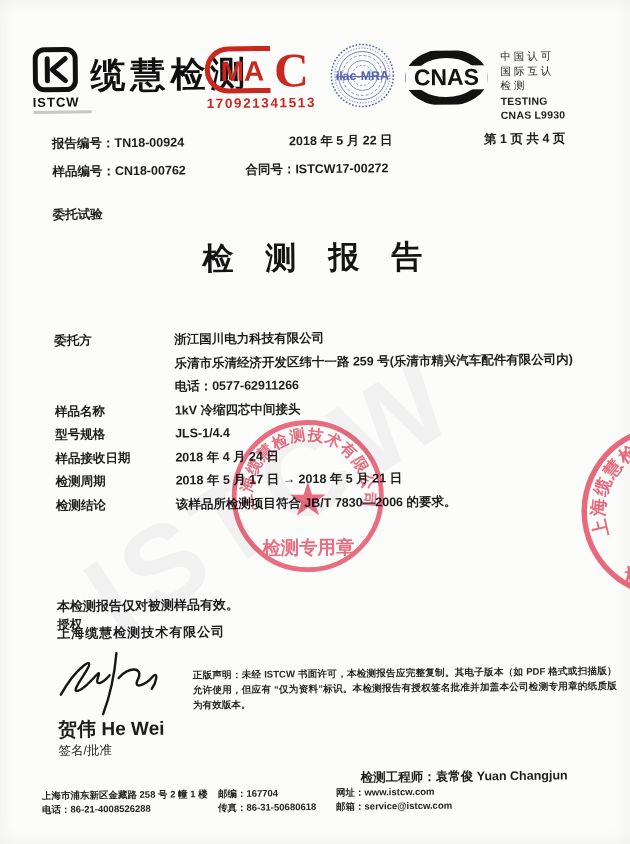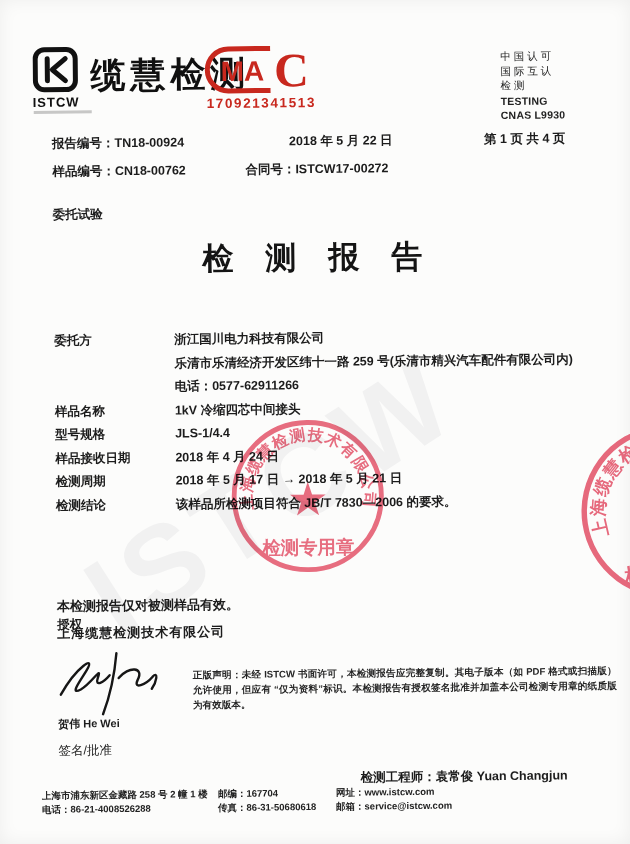--- a/index.html
+++ b/index.html
@@ -37,21 +37,21 @@
   
   .info{left:55px;top:330px;width:560px;}
   .irow{display:flex;min-height:23.5px;align-items:flex-start;font-size:12.5px;font-weight:bold;line-height:17px;}
   .ilabel{width:120px;flex:none;}
   .ivalue{flex:1;}
 
   .validity{left:55px;top:595px;font-size:13px;font-weight:bold;}
   .company{left:55px;top:622px;font-size:13px;font-weight:bold;letter-spacing:1px;}
   .authorize{left:55px;top:614px;font-size:12.5px;font-weight:bold;}
   .sig{left:48px;top:646px;}
-  .signer{left:55px;top:714px;font-size:11px;font-weight:bold;}
+  .signer{left:55px;top:714px;font-size:19px;font-weight:bold;}
   .sigrole{left:55px;top:740px;font-size:12.5px;font-weight:normal;}
   .statement{left:190px;top:666px;width:424px;font-size:9.6px;line-height:15px;
              font-weight:bold;color:#262626;text-align:justify;}
   .engineer{left:357px;top:770px;font-size:12.5px;font-weight:bold;}
 
   
   .fcol{font-size:9.5px;font-weight:bold;line-height:13.5px;color:#222;white-space:nowrap;}
   .f1{left:38px;top:786px;}
   .f2{left:214px;top:786px;}
   .f3{left:332px;top:786px;}
@@ -84,21 +84,40 @@
     <div class="abs cma">
       <svg width="108" height="50" viewBox="0 0 108 50">
         <rect x="3" y="4" width="88" height="42" rx="21" fill="none" stroke="#c8281e" stroke-width="5"></rect>
         <rect x="66" y="0" width="42" height="50" fill="#fcfcfb"></rect>
         <text x="87" y="42" text-anchor="middle" font-size="48" font-weight="bold" fill="#c8281e" font-family="Liberation Serif, DejaVu Serif, serif">C</text>
         <text x="38" y="36" text-anchor="middle" font-size="28" font-weight="bold" fill="#c8281e">MA</text>
       </svg>
     </div>
     <div class="abs cma-num">170921341513</div>
 
-
+    <div class="abs ilac">
+      <svg width="68" height="68" viewBox="0 0 68 68">
+        <circle cx="34" cy="34" r="31" fill="none" stroke="#4252a8" stroke-width="1.6" stroke-dasharray="1.6 1.8"></circle>
+        <circle cx="34" cy="34" r="27.5" fill="none" stroke="#4252a8" stroke-width="0.9" stroke-dasharray="1.2 1.6"></circle>
+        <circle cx="34" cy="34" r="24" fill="none" stroke="#4252a8" stroke-width="0.8"></circle>
+        <circle cx="34" cy="34" r="20" fill="none" stroke="#4252a8" stroke-width="0.7" stroke-dasharray="3 2"></circle>
+        <circle cx="34" cy="34" r="15" fill="none" stroke="#4252a8" stroke-width="0.7"></circle>
+        <circle cx="34" cy="34" r="10" fill="none" stroke="#4252a8" stroke-width="0.7" stroke-dasharray="2 2"></circle>
+        <line x1="7" y1="35" x2="61" y2="35" stroke="#4252a8" stroke-width="1.1"></line>
+        <text x="34" y="38.5" text-anchor="middle" font-size="12.5" font-weight="bold" fill="#4252a8">ilac-MRA</text>
+      </svg>
+    </div>
+
+    <div class="abs cnas">
+      <svg width="82" height="54" viewBox="0 0 82 54">
+        <ellipse cx="41" cy="27" rx="37" ry="24" fill="none" stroke="#121212" stroke-width="9"></ellipse>
+        <rect x="0" y="15" width="82" height="24" fill="#fcfcfb"></rect>
+        <text x="41" y="34.5" text-anchor="middle" font-size="23" font-weight="bold" fill="#121212">CNAS</text>
+      </svg>
+    </div>
 
     <div class="abs accred">
       <div class="cn">中国认可</div>
       <div class="cn">国际互认</div>
       <div class="cn">检测</div>
       <div class="en">TESTING</div>
       <div class="en">CNAS L9930</div>
     </div>
 
     <div class="abs meta m-report">报告编号：TN18-00924</div>

